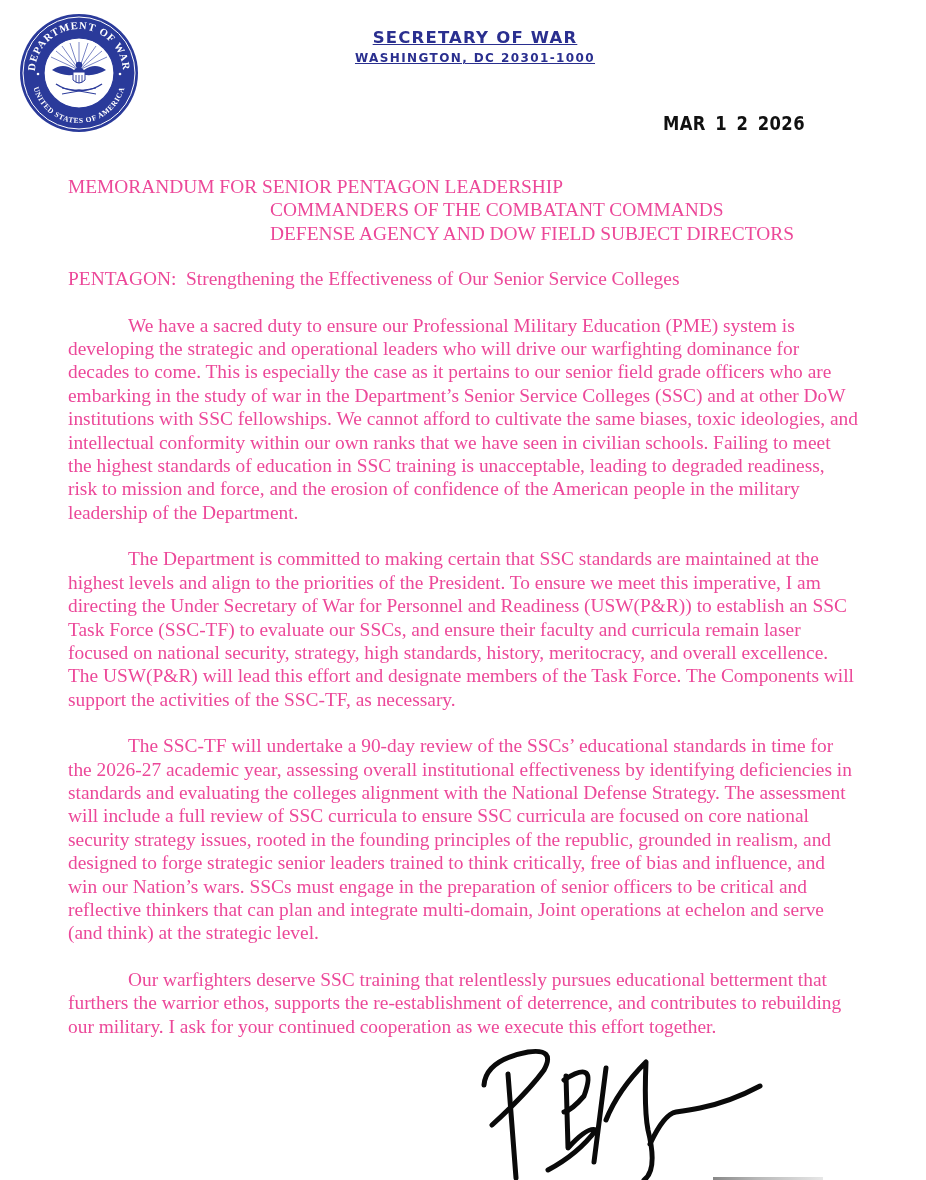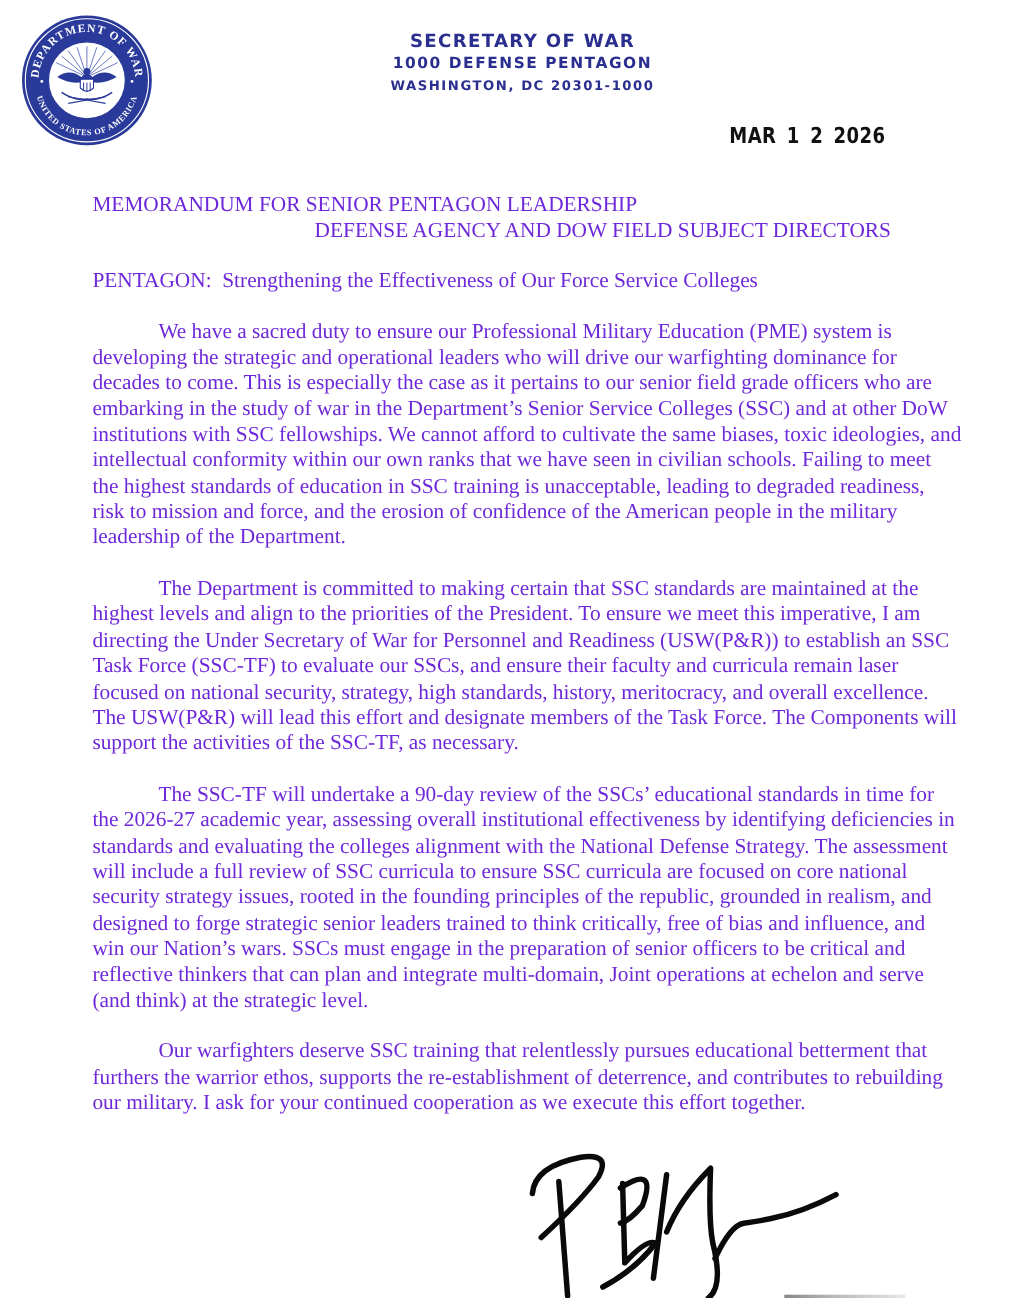--- a/index.html
+++ b/index.html
@@ -1,27 +1,27 @@
 <!DOCTYPE html>
 <html><head>
 <meta charset="utf-8">
 <style>
   html, body { margin: 0; padding: 0; background: #ffffff; }
   body { width: 926px; height: 1180px; overflow: hidden; position: relative; }
   .page { position: absolute; left: 0; top: 0; width: 926px; height: 1180px; background: #fff; }
   .seal { position: absolute; left: 18px; top: 12px; width: 122px; height: 122px; }
   .letterhead { position: absolute; left: 270px; top: 27px; width: 410px; text-align: center;
-    font-family: "DejaVu Sans", sans-serif; font-weight: bold; color: #2a2f8f; letter-spacing: 1.2px; }
+    font-family: "DejaVu Sans", sans-serif; font-weight: bold; color: #2a2f8f; letter-spacing: 1.2px; text-decoration: underline; }
   .letterhead .l1 { font-size: 16.5px; line-height: 21px; }
   .letterhead .l2 { font-size: 14px; line-height: 20px; letter-spacing: 1.4px; }
   .letterhead .l3 { font-size: 12px; line-height: 20px; letter-spacing: 1.4px; }
   .date-stamp { position: absolute; left: 663px; top: 111px; font-family: "DejaVu Sans", sans-serif;
     font-weight: bold; font-size: 20px; color: #111; letter-spacing: 0.5px; transform: scaleX(0.82); transform-origin: left; word-spacing: 4px; }
-  .doc { position: absolute; left: 84px; top: 175px; width: 790px;
-    font-family: "Liberation Serif", serif; font-size: 19.4px; line-height: 23.4px; color: #6d28d9; }
+  .doc { position: absolute; left: 68px; top: 175px; width: 790px;
+    font-family: "Liberation Serif", serif; font-size: 19.4px; line-height: 23.4px; color: #ec4899; }
   .memo-for { margin: 0; }
   .memo-for .addr { display: block; }
   .memo-for .indent { padding-left: 202px; }
   .subject { margin-top: 22px; }
   .para { margin: 23px 0 0 0; text-indent: 60px; text-align: left; }
   .para.first { }
   .signature { position: absolute; left: 468px; top: 1030px; width: 330px; height: 150px; }
   .cutline { position: absolute; left: 713px; top: 1177px; width: 110px; height: 3px;
     background: linear-gradient(90deg, #555 0%, #999 40%, #ddd 100%); opacity: 0.7; }
 </style>
@@ -66,34 +66,34 @@
       </g>
     <path d="M 38 72 Q 50 80 61 78 Q 72 80 84 72" fill="none" stroke="#2a3a9a" stroke-width="1.5"></path>
     <line x1="44" y1="82" x2="78" y2="76" stroke="#2a3a9a" stroke-width="1"></line>
     <line x1="44" y1="76" x2="78" y2="82" stroke="#2a3a9a" stroke-width="1"></line>
     <circle cx="20" cy="62" r="1.3" fill="#fff"></circle>
       <circle cx="102" cy="62" r="1.3" fill="#fff"></circle>
   </svg>
 
   <div class="letterhead">
     <div class="l1">SECRETARY OF WAR</div>
-    <div class="l2">1000 DEFENSE PENTAGON</div>
     <div class="l3">WASHINGTON, DC 20301-1000</div>
   </div>
 
   <div class="date-stamp">MAR 1 2 2026</div>
 
   <div class="doc">
     <div class="memo-for">
       <span class="addr"><span>MEMORANDUM FOR</span> <span>SENIOR PENTAGON LEADERSHIP</span></span>
+      <span class="addr indent">COMMANDERS OF THE COMBATANT COMMANDS</span>
       <span class="addr indent">DEFENSE AGENCY AND DOW FIELD SUBJECT DIRECTORS</span>
     </div>
 
     <div class="subject">
-      <span>PENTAGON:</span>&nbsp; <span>Strengthening the Effectiveness of Our Force Service Colleges</span>
+      <span>PENTAGON:</span>&nbsp; <span>Strengthening the Effectiveness of Our Senior Service Colleges</span>
     </div>
 
     <p class="para first">We have a sacred duty to ensure our Professional Military Education (PME) system is developing the strategic and operational leaders who will drive our warfighting dominance for decades to come.  This is especially the case as it pertains to our senior field grade officers who are embarking in the study of war in the Department’s Senior Service Colleges (SSC) and at other DoW institutions with SSC fellowships.  We cannot afford to cultivate the same biases, toxic ideologies, and intellectual conformity within our own ranks that we have seen in civilian schools.  Failing to meet the highest standards of education in SSC training is unacceptable, leading to degraded readiness, risk to mission and force, and the erosion of confidence of the American people in the military leadership of the Department.</p>
     <p class="para">The Department is committed to making certain that SSC standards are maintained at the highest levels and align to the priorities of the President.  To ensure we meet this imperative, I am directing the Under Secretary of War for Personnel and Readiness (USW(P&amp;R)) to establish an SSC Task Force (SSC-TF) to evaluate our SSCs, and ensure their faculty and curricula remain laser focused on national security, strategy, high standards, history, meritocracy, and overall excellence.  The USW(P&amp;R) will lead this effort and designate members of the Task Force.  The Components will support the activities of the SSC-TF, as necessary.</p>
     <p class="para">The SSC-TF will undertake a 90-day review of the SSCs’ educational standards in time for the 2026-27 academic year, assessing overall institutional effectiveness by identifying deficiencies in standards and evaluating the colleges alignment with the National Defense Strategy.  The assessment will include a full review of SSC curricula to ensure SSC curricula are focused on core national security strategy issues, rooted in the founding principles of the republic, grounded in realism, and designed to forge strategic senior leaders trained to think critically, free of bias and influence, and win our Nation’s wars.  SSCs must engage in the preparation of senior officers to be critical and reflective thinkers that can plan and integrate multi-domain, Joint operations at echelon and serve (and think) at the strategic level.</p>
     <p class="para">Our warfighters deserve SSC training that relentlessly pursues educational betterment that furthers the warrior ethos, supports the re-establishment of deterrence, and contributes to rebuilding our military.  I ask for your continued cooperation as we execute this effort together.</p>
   </div>
 
   <svg class="signature" viewBox="0 0 330 150">
     <g fill="none" stroke="#0a0a0a" stroke-width="5" stroke-linecap="round" stroke-linejoin="round">

